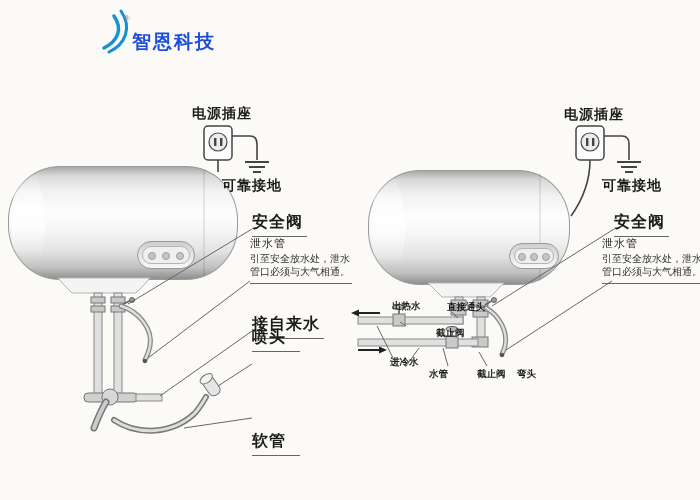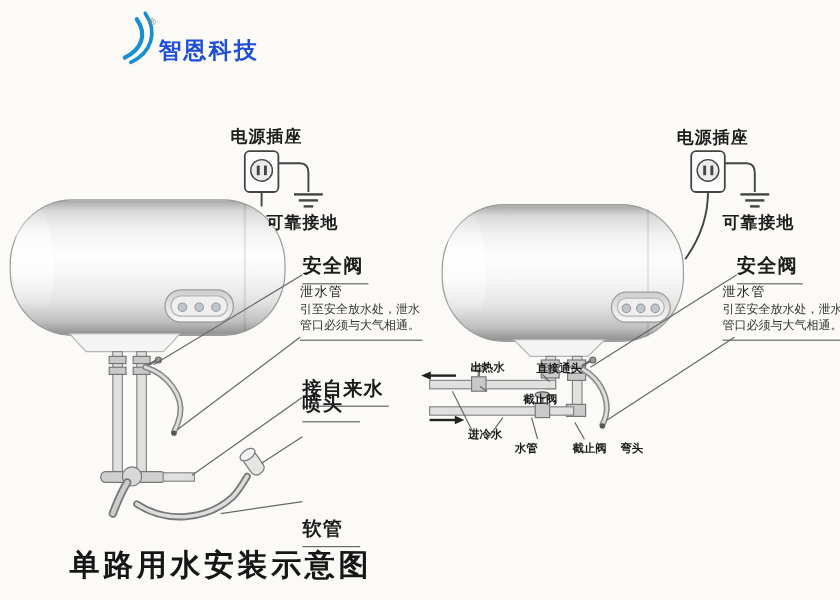--- a/index.html
+++ b/index.html
@@ -242,21 +242,20 @@
   <div class="lbl lbl-main" style="left:192px;top:105px;">电源插座</div>
   <div class="lbl lbl-main" style="left:222px;top:177px;">可靠接地</div>
   <div class="lbl lbl-part" style="left:252px;top:212px;"><span class="u">安全阀</span></div>
   <div class="drain-block" style="left:250px;top:236px;">
     <div class="t">泄水管</div>
     <div class="n">引至安全放水处，泄水管口必须与大气相通。</div>
   </div>
   <div class="lbl lbl-part" style="left:252px;top:314px;"><span class="u">接自来水</span></div>
   <div class="lbl lbl-part" style="left:252px;top:327px;"><span class="u" style="padding-right:14px;">喷头</span></div>
   <div class="lbl lbl-part" style="left:252px;top:401px;margin-top:30px;"><span class="u" style="padding-right:14px;">软管</span></div>
-  <div class="caption" style="left:58px;top:454px;">单路用水安装示意图</div>
 
   <div class="lbl lbl-main" style="left:564px;top:106px;">电源插座</div>
   <div class="lbl lbl-main" style="left:602px;top:177px;">可靠接地</div>
   <div class="lbl lbl-part" style="left:614px;top:212px;"><span class="u">安全阀</span></div>
   <div class="drain-block" style="left:602px;top:236px;">
     <div class="t">泄水管</div>
     <div class="n">引至安全放水处，泄水管口必须与大气相通。</div>
   </div>
   <div class="lbl lbl-pipe" style="left:355px;top:300px;">出热水</div>
   <div class="lbl lbl-pipe" style="left:410px;top:301px;">直接通头</div>

